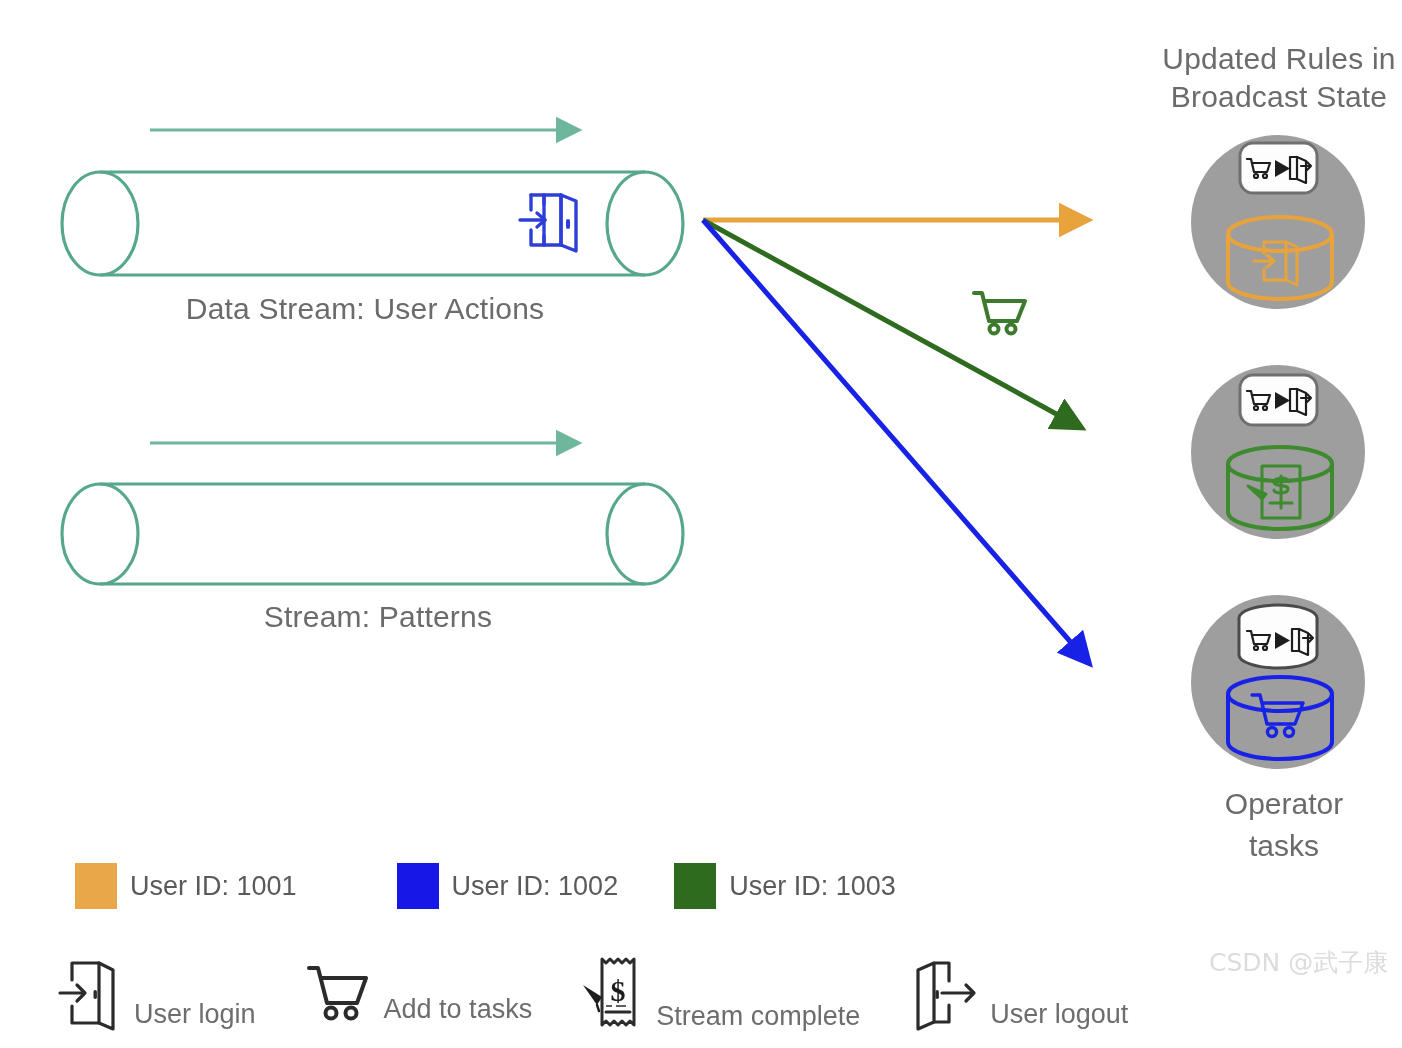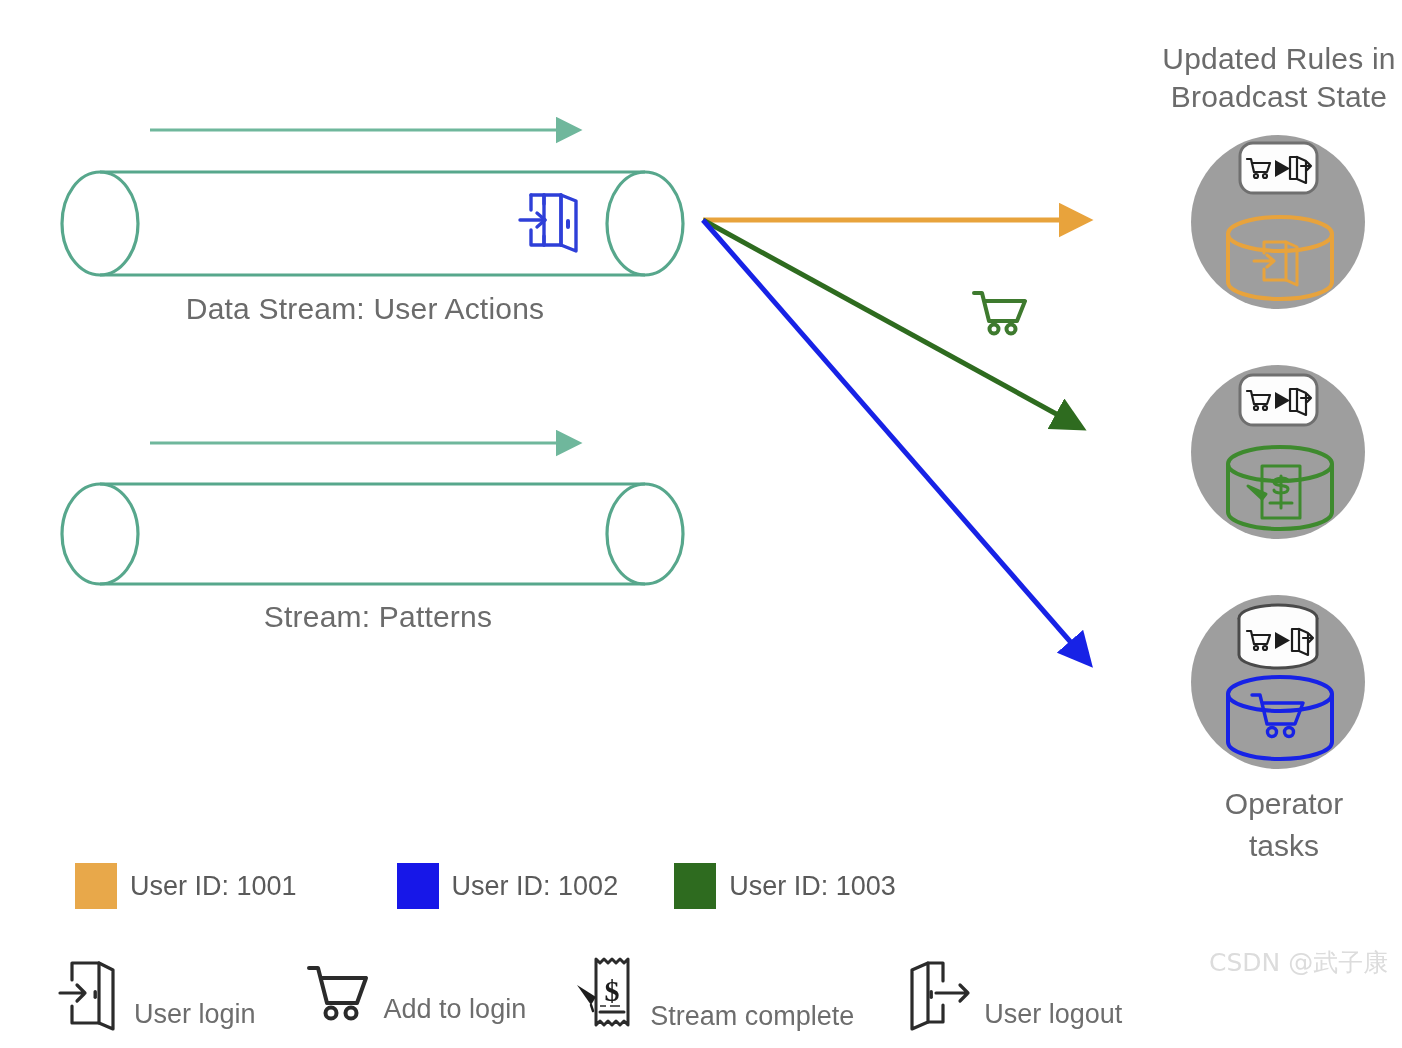--- a/index.html
+++ b/index.html
@@ -250,21 +250,21 @@
     </div>
 
     <div class="icon-item" style="margin-right:48px;">
       <svg width="64" height="62" viewBox="0 0 64 62">
         <g fill="none" stroke="#2b2b2b" stroke-width="4" stroke-linecap="round" stroke-linejoin="round">
           <path d="M3,6 L12,6 L21,41 L51,41 L60,16 L16,16"></path>
           <circle cx="25" cy="51" r="5.5"></circle>
           <circle cx="45" cy="51" r="5.5"></circle>
         </g>
       </svg>
-      <span class="icon-text">Add to login</span>
+      <span class="icon-text">Add to tasks</span>
     </div>
 
     <div class="icon-item" style="margin-right:52px;">
       <svg width="62" height="76" viewBox="0 0 62 76">
         <path d="M22,4 L26,8 L30,4 L34,8 L38,4 L42,8 L46,4 L50,8 L54,4
                  L54,70 L50,66 L46,70 L42,66 L38,70 L34,66 L30,70 L26,66 L22,70 Z" fill="#ffffff" stroke="#2b2b2b" stroke-width="3" stroke-linejoin="round"></path>
         <text x="38" y="46" font-family="'Liberation Serif',serif" font-size="30" font-weight="bold" text-anchor="middle" fill="#1d1d1d">$</text>
         <path d="M26,57 L50,57" stroke="#2b2b2b" stroke-width="3" stroke-linecap="round"></path>
         <path d="M26,51 L32,51 M36,51 L46,51" stroke="#2b2b2b" stroke-width="1.6"></path>
         <path d="M3,30 L22,42 L17,50 Z" fill="#1d1d1d"></path>

